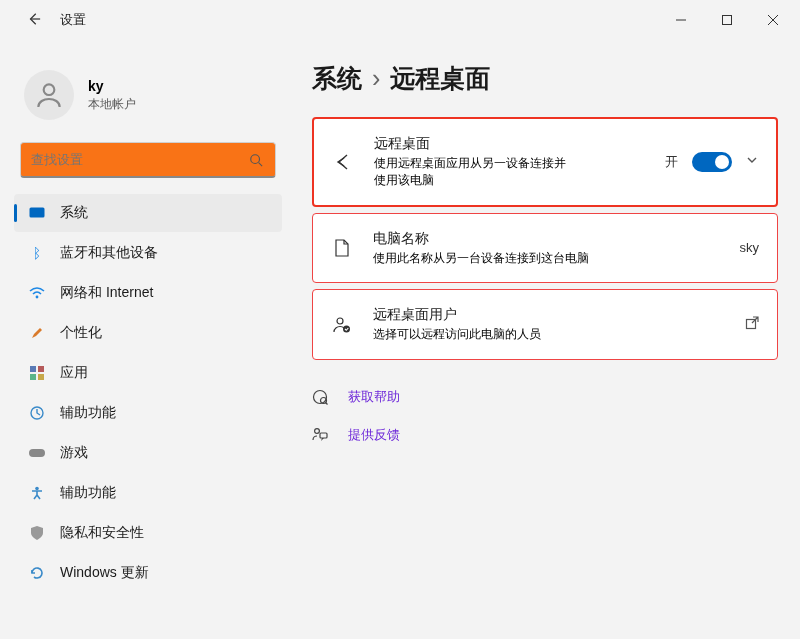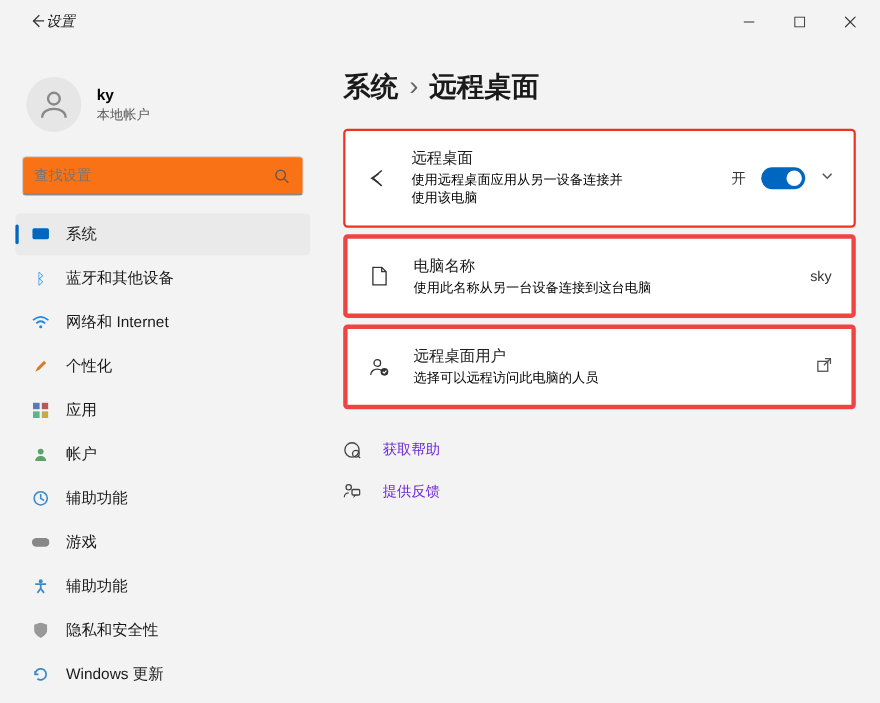--- a/index.html
+++ b/index.html
@@ -1,19 +1,19 @@
 <!DOCTYPE html>
 <html><head>
   <meta charset="utf-8">
   <style>
     * { box-sizing: border-box; margin: 0; padding: 0; font-family: "Segoe UI", "Microsoft YaHei", sans-serif; }
     body { width: 800px; height: 639px; background: #f3f3f3; overflow: hidden; }
 
     .titlebar { height: 40px; display: flex; align-items: center; justify-content: space-between; padding: 0 4px; }
-    .titlebar-left { display: flex; padding-left: 22px; font-style: italic; }
+    .titlebar-left { display: flex; gap: 18px; padding-left: 22px; }
     .back-btn { width: 16px; height: 16px; cursor: pointer; display:flex; align-items:center; justify-content:center; }
     .app-title { font-size: 13px; color: #1a1a1a; }
     .win-controls { display: flex; }
     .win-btn { width: 46px; height: 32px; display: flex; align-items: center; justify-content: center; cursor: pointer; }
 
     .body-grid { display: flex; height: calc(100% - 40px); }
     .sidebar { width: 290px; padding: 12px 8px 0 14px; display: flex; flex-direction: column; }
     .user-row { display: flex; align-items: center; gap: 14px; padding: 18px 10px 22px 10px; }
     .avatar { width: 50px; height: 50px; border-radius: 50%; background: #e6e6e6; display: flex; align-items: center; justify-content: center; }
     .user-name { font-size: 14px; font-weight: 600; }
@@ -25,21 +25,21 @@
     .nav { display: flex; flex-direction: column; gap: 2px; }
     .nav-item { height: 38px; display: flex; align-items: center; gap: 14px; padding: 0 12px 0 14px; border-radius: 4px; cursor: pointer; font-size: 14px; color: #1a1a1a; position: relative; }
     .nav-item.selected { background: #eaeaea; }
     .nav-item.selected::before { content: ""; position: absolute; left: 0; top: 10px; bottom: 10px; width: 3px; background: #0067c0; border-radius: 2px; }
     .nav-icon { width: 18px; height: 18px; display: inline-flex; align-items: center; justify-content: center; font-size: 14px; }
 
     .content { flex: 1; padding: 22px 22px 0 22px; overflow-y: auto; }
     .breadcrumb { font-size: 25px; font-weight: 600; color: #1a1a1a; display: flex; align-items: center; gap: 10px; margin-bottom: 22px; }
     .breadcrumb .sep { color: #666; font-weight: 400; }
 
-    .card { background: #fff; border: 4px solid #ef4444; border-radius: 4px; padding: 16px 18px; display: flex; align-items: center; gap: 20px; margin-bottom: 6px; }
+    .card { background: #fff; border: 1px solid #ef4444; border-radius: 4px; padding: 16px 18px; display: flex; align-items: center; gap: 20px; margin-bottom: 6px; }
     .card.highlight { border: 2px solid #e32; }
     .card-icon { width: 22px; display: flex; align-items: center; justify-content: center; color: #333; }
     .card-main { flex: 1; }
     .card-title { font-size: 14px; font-weight: 400; color: #1a1a1a; }
     .card-desc { font-size: 12px; color: #000000; margin-top: 2px; max-width: 200px; line-height: 1.4; }
     .card-right { display: flex; align-items: center; gap: 14px; font-size: 13px; color: #333; }
     .toggle { width: 40px; height: 20px; border-radius: 10px; background: #0067c0; position: relative; cursor: pointer; }
     .toggle::after { content: ""; position: absolute; right: 3px; top: 3px; width: 14px; height: 14px; background: #fff; border-radius: 50%; }
     .chev { color: #555; }
 
@@ -142,29 +142,20 @@
               <rect x="0" y="0" width="6" height="6" fill="#5a7ab5"></rect>
               <rect x="8" y="0" width="6" height="6" fill="#b55a5a"></rect>
               <rect x="0" y="8" width="6" height="6" fill="#5ab58a"></rect>
               <rect x="8" y="8" width="6" height="6" fill="#c7a84a"></rect>
             </svg>
           </span>
         <span>应用</span>
       </div>
       <div class="nav-item">
         <span class="nav-icon">
-            <svg width="14" height="14" viewBox="0 0 14 14">
-              <circle cx="7" cy="4.5" r="2.6" fill="#5aa36a"></circle>
-              <path d="M2 13c0-3 2.5-4.5 5-4.5s5 1.5 5 4.5" fill="#5aa36a"></path>
-            </svg>
-          </span>
-        <span>帐户</span>
-      </div>
-      <div class="nav-item">
-        <span class="nav-icon">
             <svg width="14" height="14">
               <circle cx="7" cy="7" r="6" stroke="#3a8ac9" fill="none" stroke-width="1.4"></circle>
               <path d="M7 3 V7 L10 9" stroke="#3a8ac9" fill="none" stroke-width="1.4"></path>
             </svg>
           </span>
         <span>辅助功能</span>
       </div>
       <div class="nav-item">
         <span class="nav-icon">
             <svg width="16" height="10" viewBox="0 0 16 10">

